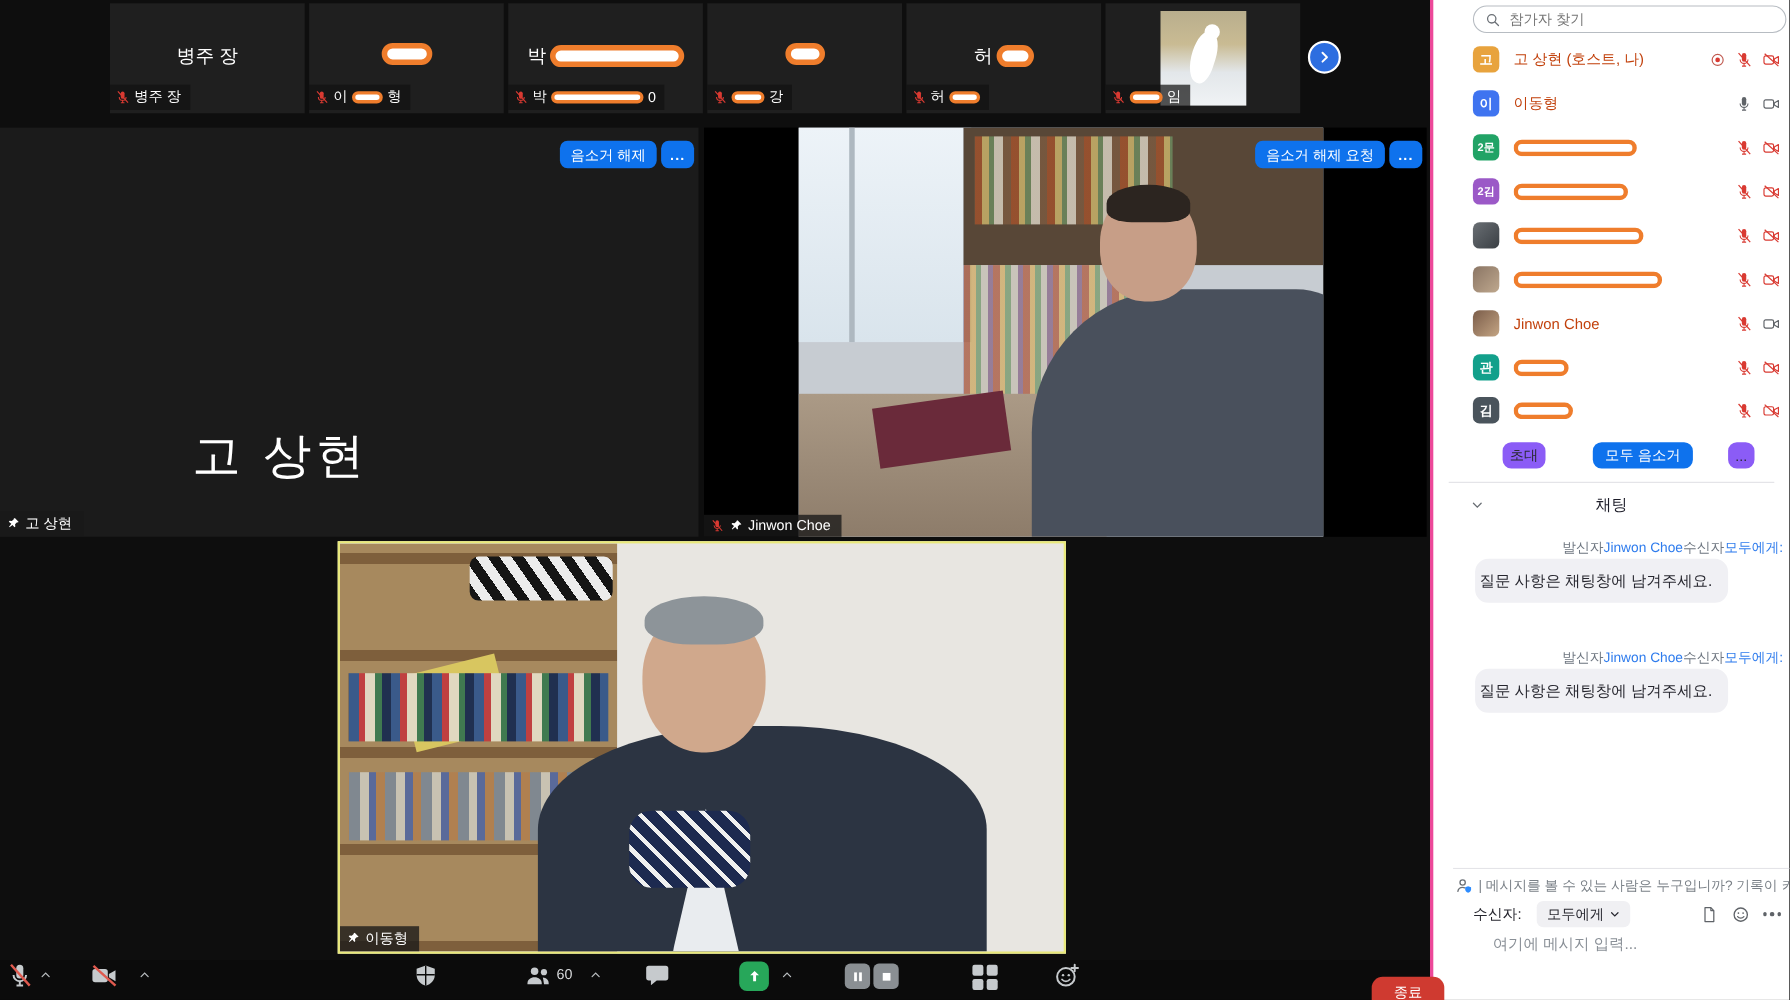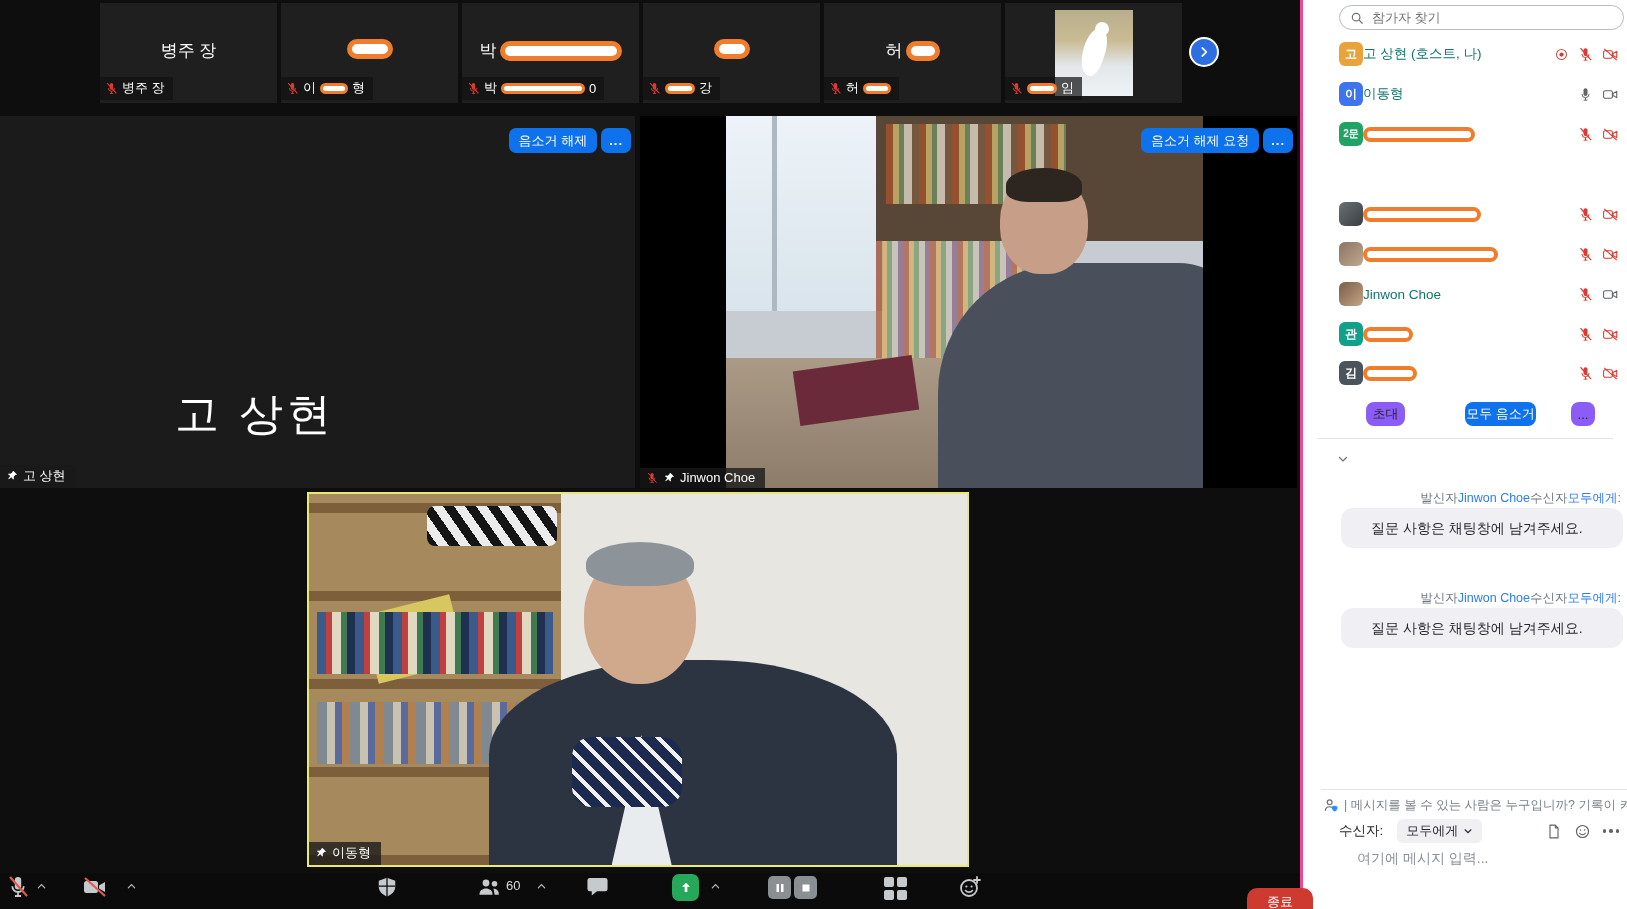--- a/index.html
+++ b/index.html
@@ -60,37 +60,37 @@
   .apps{position:absolute;top:4px;display:grid;grid-template-columns:10px 10px;grid-gap:3px;cursor:pointer;}
   .apps i{width:10px;height:10px;background:#c6cacd;border-radius:2px;}
   .leave{position:absolute;left:1247px;top:888px;width:66px;height:28px;background:#cf3a30;color:#fff;font-size:13px;border-radius:10px 10px 0 0;display:flex;align-items:flex-start;justify-content:center;padding-top:5px;box-sizing:border-box;z-index:9;cursor:pointer;}
   
   .panel{position:absolute;left:1300px;top:0;width:327px;height:909px;background:#fff;border-left:3px solid #ec4899;box-sizing:border-box;color:#232333;}
   .search{position:absolute;left:36px;top:5px;width:285px;height:25px;border:1px solid #b7bcc2;border-radius:13px;box-sizing:border-box;display:flex;align-items:center;gap:6px;padding:0 10px;color:#6b7076;}
   .search input{border:0;outline:0;flex:1;font-size:13px;color:#444;background:transparent;font-family:inherit;}
   .prow{position:absolute;left:36px;right:8px;height:34px;display:flex;align-items:center;cursor:pointer;}
   .pav{width:24px;height:24px;border-radius:6px;color:#fff;display:flex;align-items:center;justify-content:center;font-size:12px;font-weight:bold;flex:none;}
   .pav.two{font-size:10px;}
-  .pname{font-size:13.5px;color:#0f766e;white-space:nowrap;overflow:hidden;flex:1;}
+  .pname{margin-left:13px;font-size:13.5px;color:#c2410c;white-space:nowrap;overflow:hidden;flex:1;}
   .picons{display:flex;align-items:center;gap:9px;flex:none;margin-left:6px;}
   .red{color:#d93a32;}  .gray{color:#5f6368;}
   .av-p1{background:linear-gradient(135deg,#6a6f74,#3a3f44);}
   .av-p2{background:linear-gradient(135deg,#8a7564,#bfa88e);}
   .av-p3{background:linear-gradient(135deg,#7a5c49,#c4a584);}
   .pbtns{position:absolute;top:402px;left:0;right:0;height:26px;}
   .pbtn{position:absolute;height:24px;border-radius:8px;font-size:13px;display:flex;align-items:center;justify-content:center;cursor:pointer;}
   .pbtn.light{background:#8b5cf6;color:#2a2a33;}
   .pbtn.blue{background:#0e72ed;color:#fff;}
   .pdiv{position:absolute;left:14px;right:14px;top:438px;height:1px;background:#e2e2e6;}
   .chat-head{position:absolute;top:450px;left:0;right:0;height:22px;}
   .chat-title{position:absolute;left:0;right:0;text-align:center;font-size:14.5px;color:#1c1c28;}
   .chat-collapse{position:absolute;left:34px;top:3px;color:#6b7076;cursor:pointer;}
   .msg-head{position:absolute;left:37px;right:6px;font-size:12.5px;color:#6e7680;white-space:nowrap;text-align:right;}
   .msg-head b{color:#2f7ced;font-weight:normal;}
-  .bubble{position:absolute;left:38px;width:222px;background:#f0f0f4;border-radius:12px;padding:7px 30px;font-size:14px;line-height:26px;color:#26262e;box-sizing:content-box;}
+  .bubble{position:absolute;left:38px;width:222px;background:#f0f0f4;border-radius:12px;padding:7px 4px;font-size:14px;line-height:26px;color:#26262e;box-sizing:content-box;}
   .cfoot-line{position:absolute;left:18px;right:0;top:789px;height:1px;background:#e4e4e8;}
   .privacy{position:absolute;left:20px;right:0;top:794px;height:22px;display:flex;align-items:center;gap:5px;font-size:12.5px;color:#7a8087;white-space:nowrap;overflow:hidden;}
   .to-row{position:absolute;left:36px;right:8px;top:818px;height:26px;display:flex;align-items:center;}
   .to-label{font-size:13.5px;color:#26262e;}
   .to-pill{margin-left:14px;height:24px;background:#f0f0f3;border-radius:6px;display:flex;align-items:center;gap:5px;padding:0 9px;font-size:13px;color:#26262e;cursor:pointer;}
   .foot-icons{margin-left:auto;display:flex;align-items:center;gap:12px;color:#5f6368;}
   .chat-input{position:absolute;left:52px;top:848px;width:272px;height:42px;border:0;outline:0;resize:none;font-size:14px;color:#333;font-family:Liberation Sans, sans-serif;background:transparent;}
   .chat-input::placeholder{color:#8a9097;}
   .dots3{display:inline-flex;gap:3px;align-items:center;}
   .dots3 i{width:3.5px;height:3.5px;border-radius:50%;background:currentColor;}
@@ -438,20 +438,40 @@
         <span class="red">
             <svg width="17" height="15" viewBox="0 0 26 24">
               <rect x="2" y="6" width="14" height="12" rx="2.5" fill="none" stroke="currentColor" stroke-width="1.7"></rect>
               <path d="M17 10.5 23 7v10l-6-3.5z" fill="none" stroke="currentColor" stroke-width="1.7" stroke-linejoin="round"></path>
               <line x1="3" y1="3" x2="23" y2="21" stroke="currentColor" stroke-width="1.8"></line>
             </svg>
           </span>
       </div>
     </div>
 
+    <div class="prow" style="top:157px">
+      <div class="pav two" style="background:#9b59c7">2김</div>
+      <div class="pname"><span class="redact" style="width:96px"></span></div>
+      <div class="picons">
+        <span class="red">
+            <svg width="15" height="15" viewBox="0 0 24 24">
+              <path fill="currentColor" d="M12 14.5a3.2 3.2 0 0 0 3.2-3.2V5.2a3.2 3.2 0 1 0-6.4 0v6.1A3.2 3.2 0 0 0 12 14.5z"></path>
+              <path fill="none" stroke="currentColor" stroke-width="1.6" d="M6.3 11.3a5.7 5.7 0 0 0 11.4 0M12 17v4M9 21h6"></path>
+              <line x1="4" y1="2" x2="21" y2="21" stroke="currentColor" stroke-width="1.8"></line>
+            </svg>
+          </span>
+        <span class="red">
+            <svg width="17" height="15" viewBox="0 0 26 24">
+              <rect x="2" y="6" width="14" height="12" rx="2.5" fill="none" stroke="currentColor" stroke-width="1.7"></rect>
+              <path d="M17 10.5 23 7v10l-6-3.5z" fill="none" stroke="currentColor" stroke-width="1.7" stroke-linejoin="round"></path>
+              <line x1="3" y1="3" x2="23" y2="21" stroke="currentColor" stroke-width="1.8"></line>
+            </svg>
+          </span>
+      </div>
+    </div>
 
     <div class="prow" style="top:197px">
       <div class="pav av-p1"></div>
       <div class="pname"><span class="redact" style="width:110px"></span></div>
       <div class="picons">
         <span class="red">
             <svg width="15" height="15" viewBox="0 0 24 24">
               <path fill="currentColor" d="M12 14.5a3.2 3.2 0 0 0 3.2-3.2V5.2a3.2 3.2 0 1 0-6.4 0v6.1A3.2 3.2 0 0 0 12 14.5z"></path>
               <path fill="none" stroke="currentColor" stroke-width="1.6" d="M6.3 11.3a5.7 5.7 0 0 0 11.4 0M12 17v4M9 21h6"></path>
               <line x1="4" y1="2" x2="21" y2="21" stroke="currentColor" stroke-width="1.8"></line>
@@ -545,31 +565,32 @@
               <rect x="2" y="6" width="14" height="12" rx="2.5" fill="none" stroke="currentColor" stroke-width="1.7"></rect>
               <path d="M17 10.5 23 7v10l-6-3.5z" fill="none" stroke="currentColor" stroke-width="1.7" stroke-linejoin="round"></path>
               <line x1="3" y1="3" x2="23" y2="21" stroke="currentColor" stroke-width="1.8"></line>
             </svg>
           </span>
       </div>
     </div>
 
     <div class="pbtns">
       <div class="pbtn light" style="left:63px;width:39px">초대</div>
-      <div class="pbtn blue" style="left:162px;width:71px">모두 음소거</div>
+      <div class="pbtn blue" style="left:145px;width:91px">모두 음소거</div>
       <div class="pbtn light" style="left:268px;width:24px">...</div>
     </div>
     <div class="pdiv"></div>
 
     <div class="chat-head">
       <span class="chat-collapse">
           <svg width="12" height="12" viewBox="0 0 24 24">
             <polyline points="5,9 12,16 19,9" fill="none" stroke="currentColor" stroke-width="2.4" stroke-linecap="round"></polyline>
           </svg>
         </span>
+      <div class="chat-title">채팅</div>
     </div>
 
     <div class="msg-head" style="top:490px"><span>발신자</span><b>Jinwon Choe</b><span>수신자</span><b>모두에게:</b></div>
     <div class="bubble" style="top:508px">질문 사항은 채팅창에 남겨주세요.</div>
 
     <div class="msg-head" style="top:590px"><span>발신자</span><b>Jinwon Choe</b><span>수신자</span><b>모두에게:</b></div>
     <div class="bubble" style="top:608px">질문 사항은 채팅창에 남겨주세요.</div>
 
     <div class="cfoot-line"></div>
     <div class="privacy">

